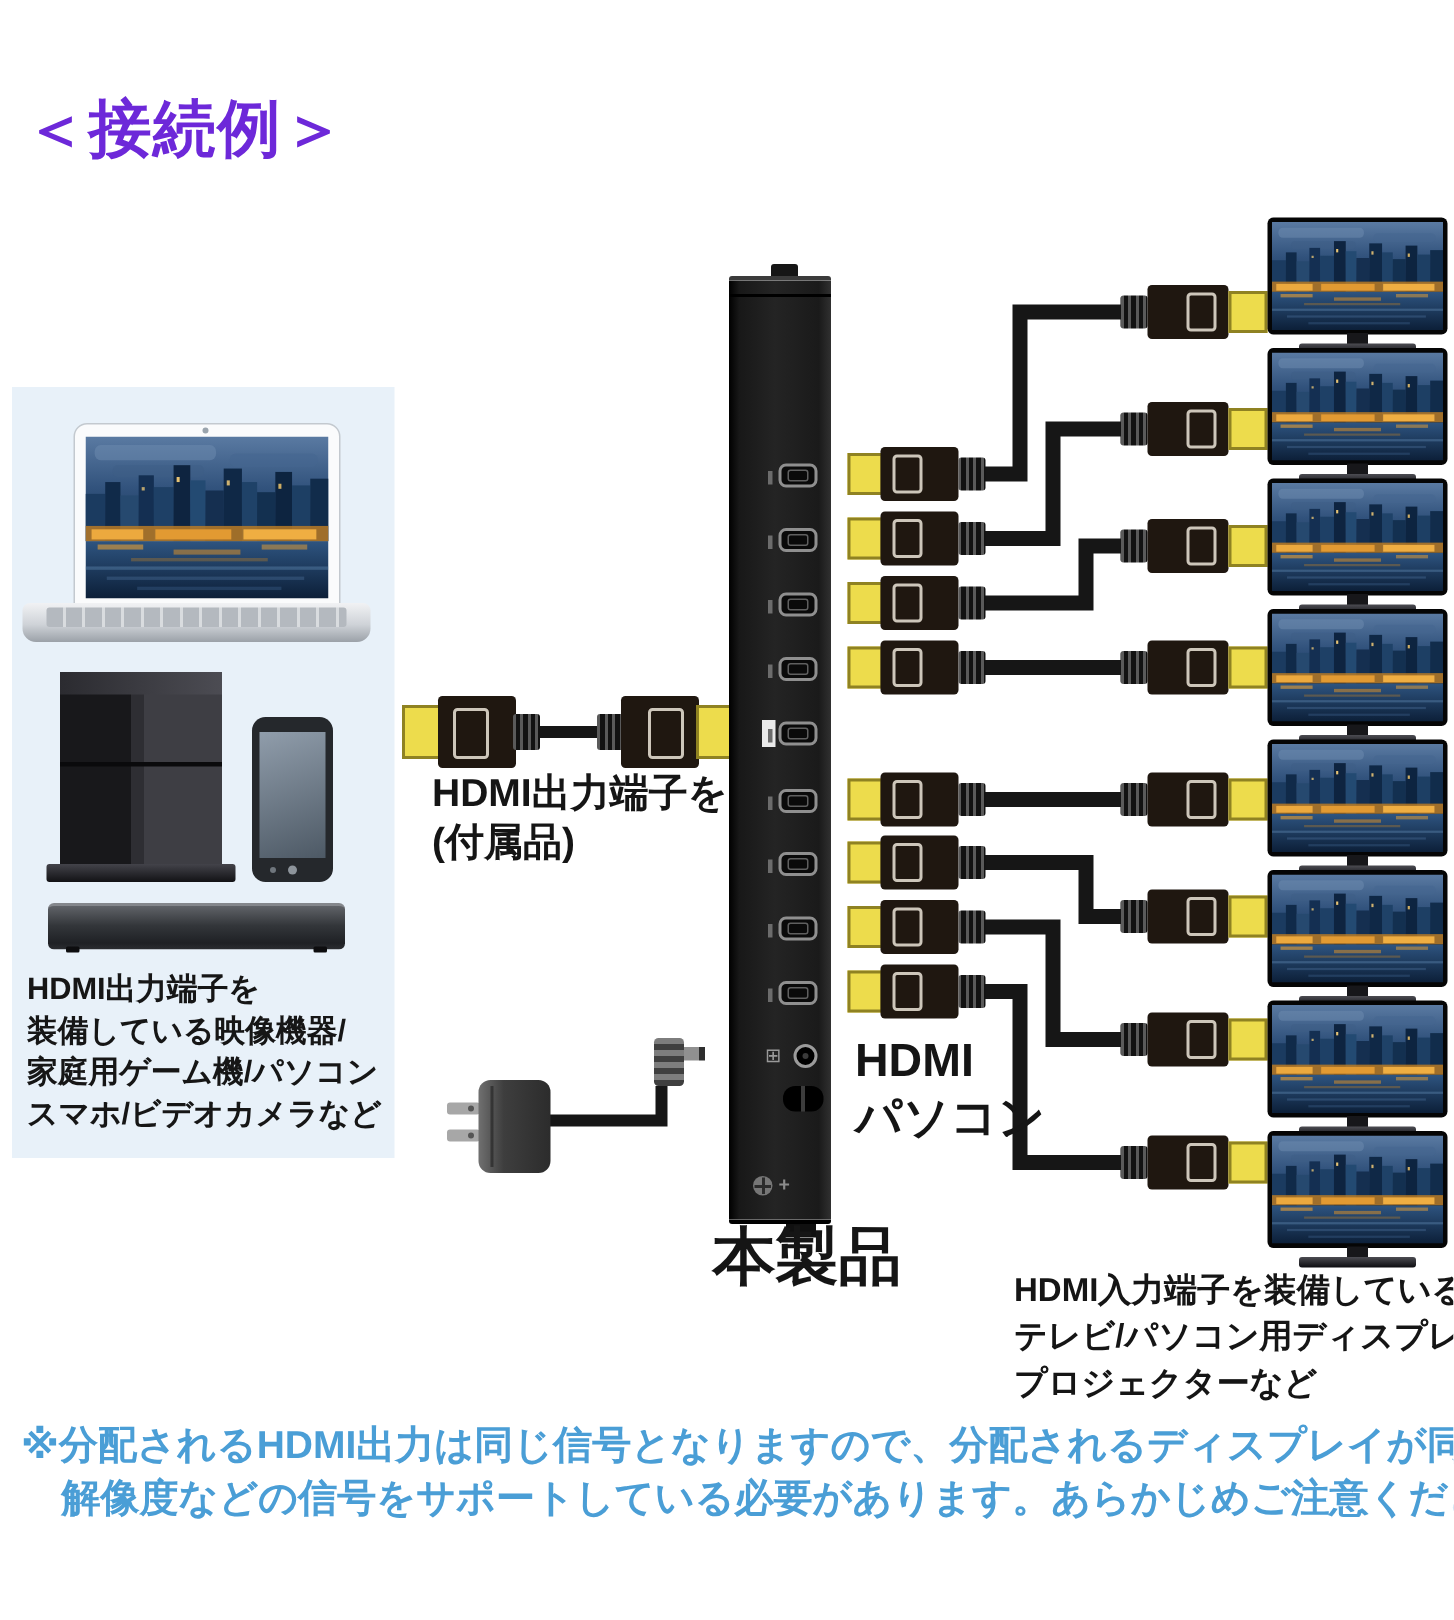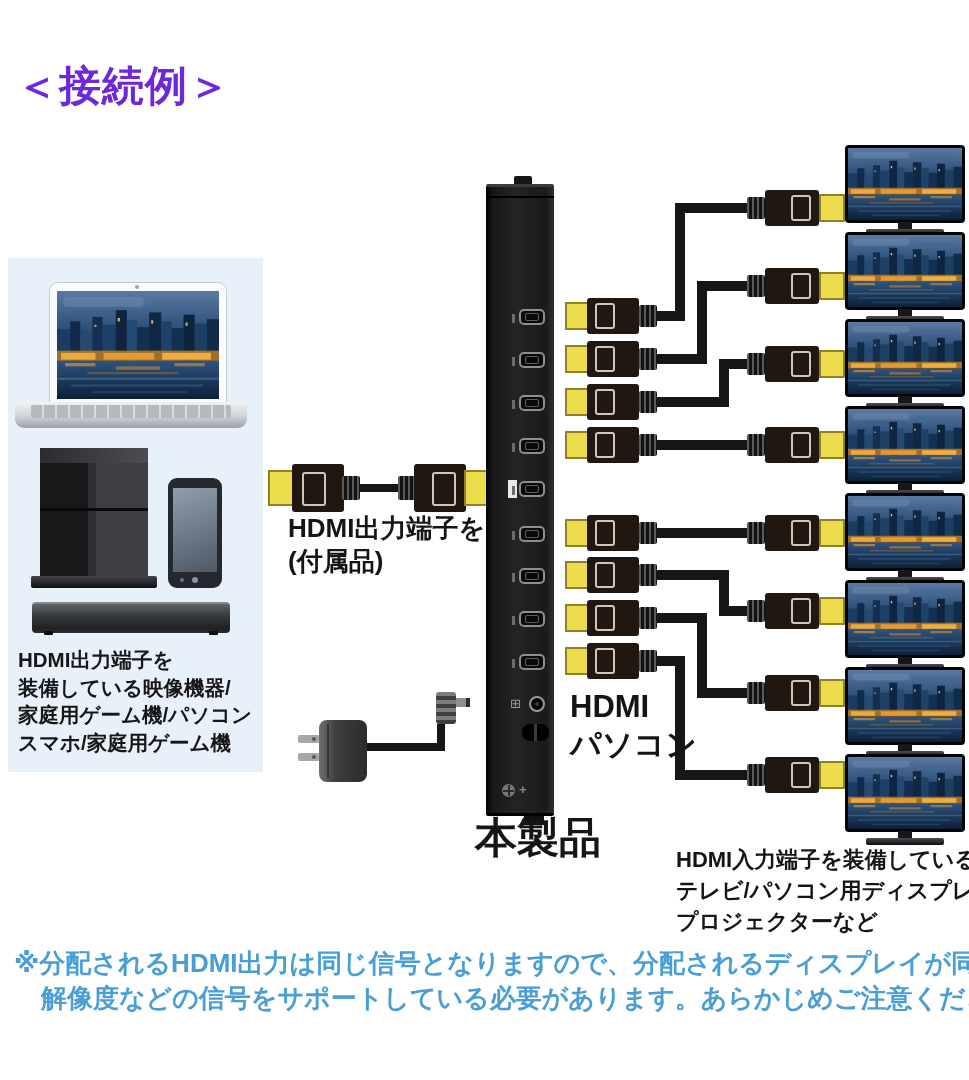--- a/index.html
+++ b/index.html
@@ -175,21 +175,21 @@
       <i class="phone-btn2"></i>
     </div>
     <div class="recorder abs">
       <i class="rec-foot" style="left:12px;"></i>
       <i class="rec-foot" style="left:177px;"></i>
     </div>
     <div class="panel-caption abs">
       <div>HDMI出力端子を</div>
       <div>装備している映像機器/</div>
       <div>家庭用ゲーム機/パソコン</div>
-      <div>スマホ/家庭用ゲーム機</div>
+      <div>スマホ/ビデオカメラなど</div>
     </div>
   </div>
 
   <svg class="wires abs" width="969" height="1080" viewBox="0 0 969 1080">
     <path class="thin" d="M352 488 H406"></path>
     <path class="thin" d="M360 747 H441 V724"></path>
     <path d="M655 316 H680 V208 H751"></path>
     <path d="M655 359 H702 V286 H751"></path>
     <path d="M655 402 H724 V364 H751"></path>
     <path d="M655 445 H751"></path>

